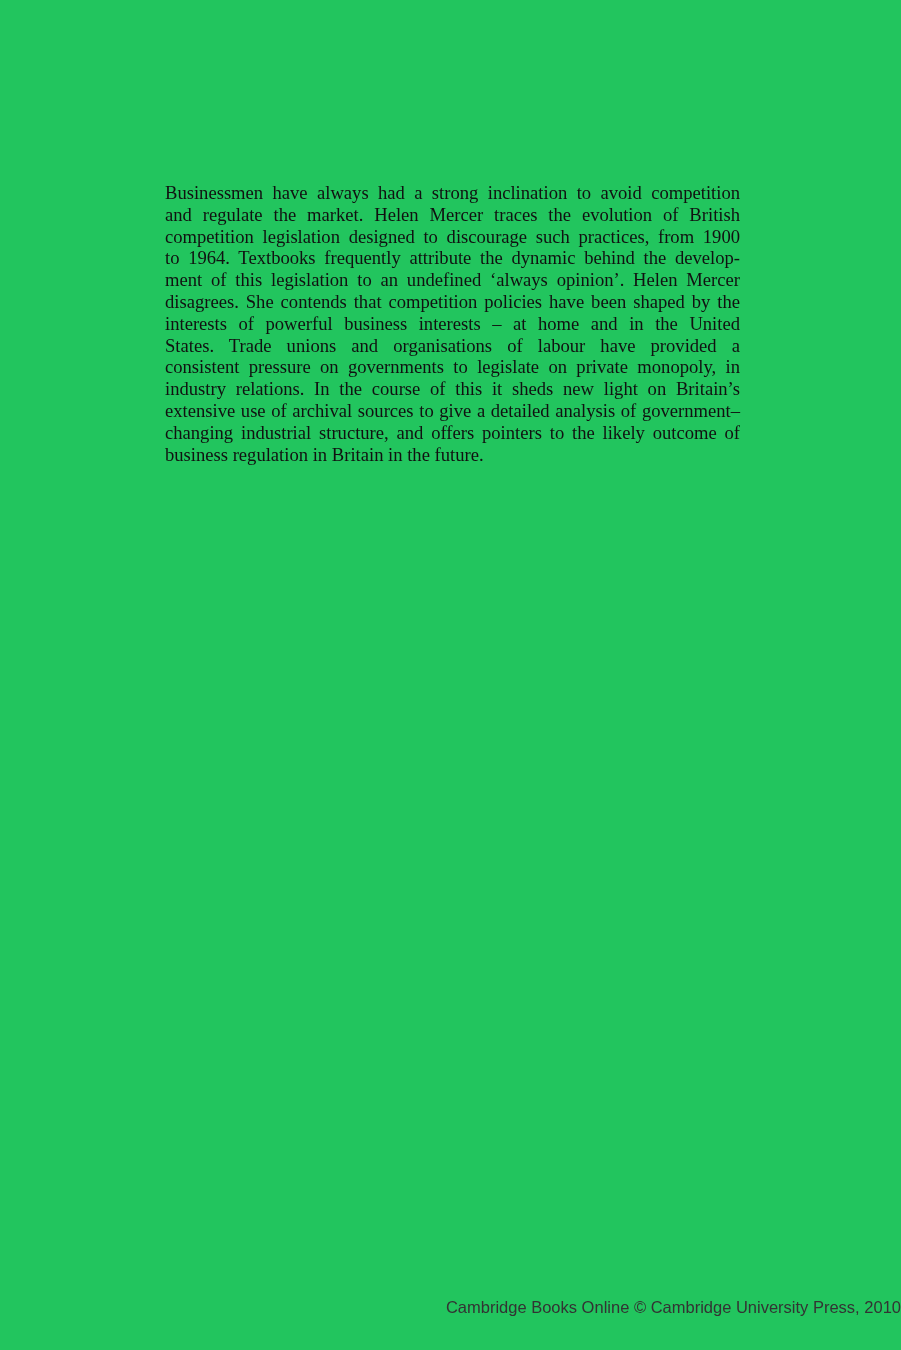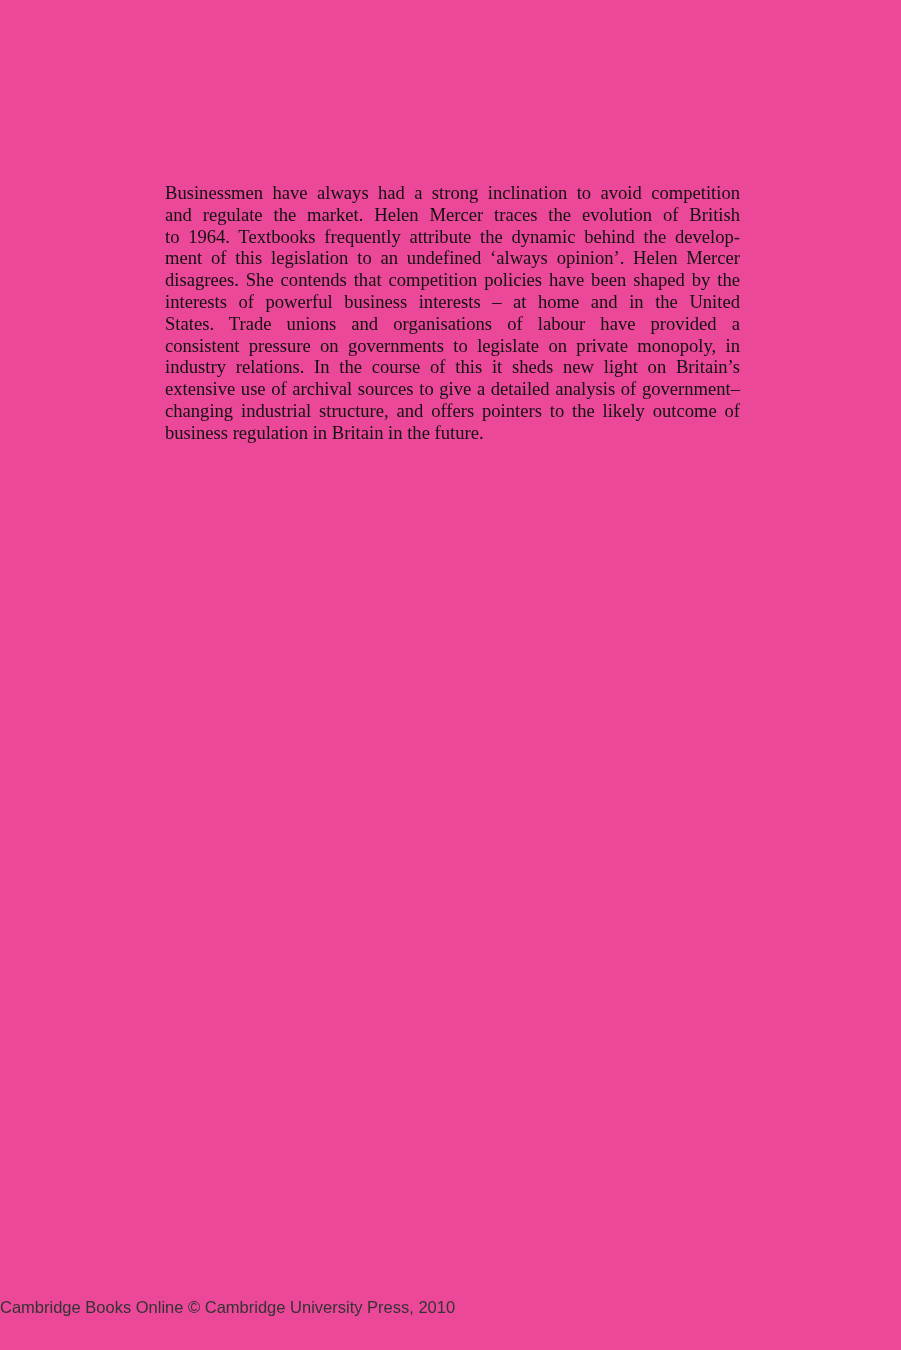--- a/index.html
+++ b/index.html
@@ -10,21 +10,21 @@
     body {
       width: 901px;
       height: 1350px;
       position: relative;
       overflow: hidden;
     }
     .page {
       position: absolute;
       left: 0; top: 0;
       width: 901px; height: 1350px;
-      background: #ec4899;
+      background: #22c55e;
     }
     .blurb {
       position: absolute;
       left: 165px;
       top: 182px;
       width: 575px;
       font-family: "Liberation Serif", "DejaVu Serif", serif;
       font-size: 18.6px;
       line-height: 21.8px;
       color: #111111;
@@ -37,33 +37,34 @@
       height: 21.8px;
     }
     .blurb .line.last {
       text-align-last: left;
     }
     .footer {
       position: absolute;
       left: 0;
       width: 901px;
       top: 1298px;
-      text-align: left;
+      text-align: right;
       font-family: "Liberation Sans", "DejaVu Sans", sans-serif;
       font-size: 16.5px;
       color: #333333;
     }
   </style>
 </head>
 <body>
 
 <div class="page">
   <div class="blurb">
     <span class="line">Businessmen have always had a strong inclination to avoid competition</span>
     <span class="line">and regulate the market. Helen Mercer traces the evolution of British</span>
+    <span class="line">competition legislation designed to discourage such practices, from 1900</span>
     <span class="line">to 1964. Textbooks frequently attribute the dynamic behind the develop-</span>
     <span class="line">ment of this legislation to an undefined ‘always opinion’. Helen Mercer</span>
     <span class="line">disagrees. She contends that competition policies have been shaped by the</span>
     <span class="line">interests of powerful business interests – at home and in the United</span>
     <span class="line">States. Trade unions and organisations of labour have provided a</span>
     <span class="line">consistent pressure on governments to legislate on private monopoly, in</span>
     <span class="line">industry relations. In the course of this it sheds new light on Britain’s</span>
     <span class="line">extensive use of archival sources to give a detailed analysis of government–</span>
     <span class="line">changing industrial structure, and offers pointers to the likely outcome of</span>
     <span class="line last">business regulation in Britain in the future.</span>

